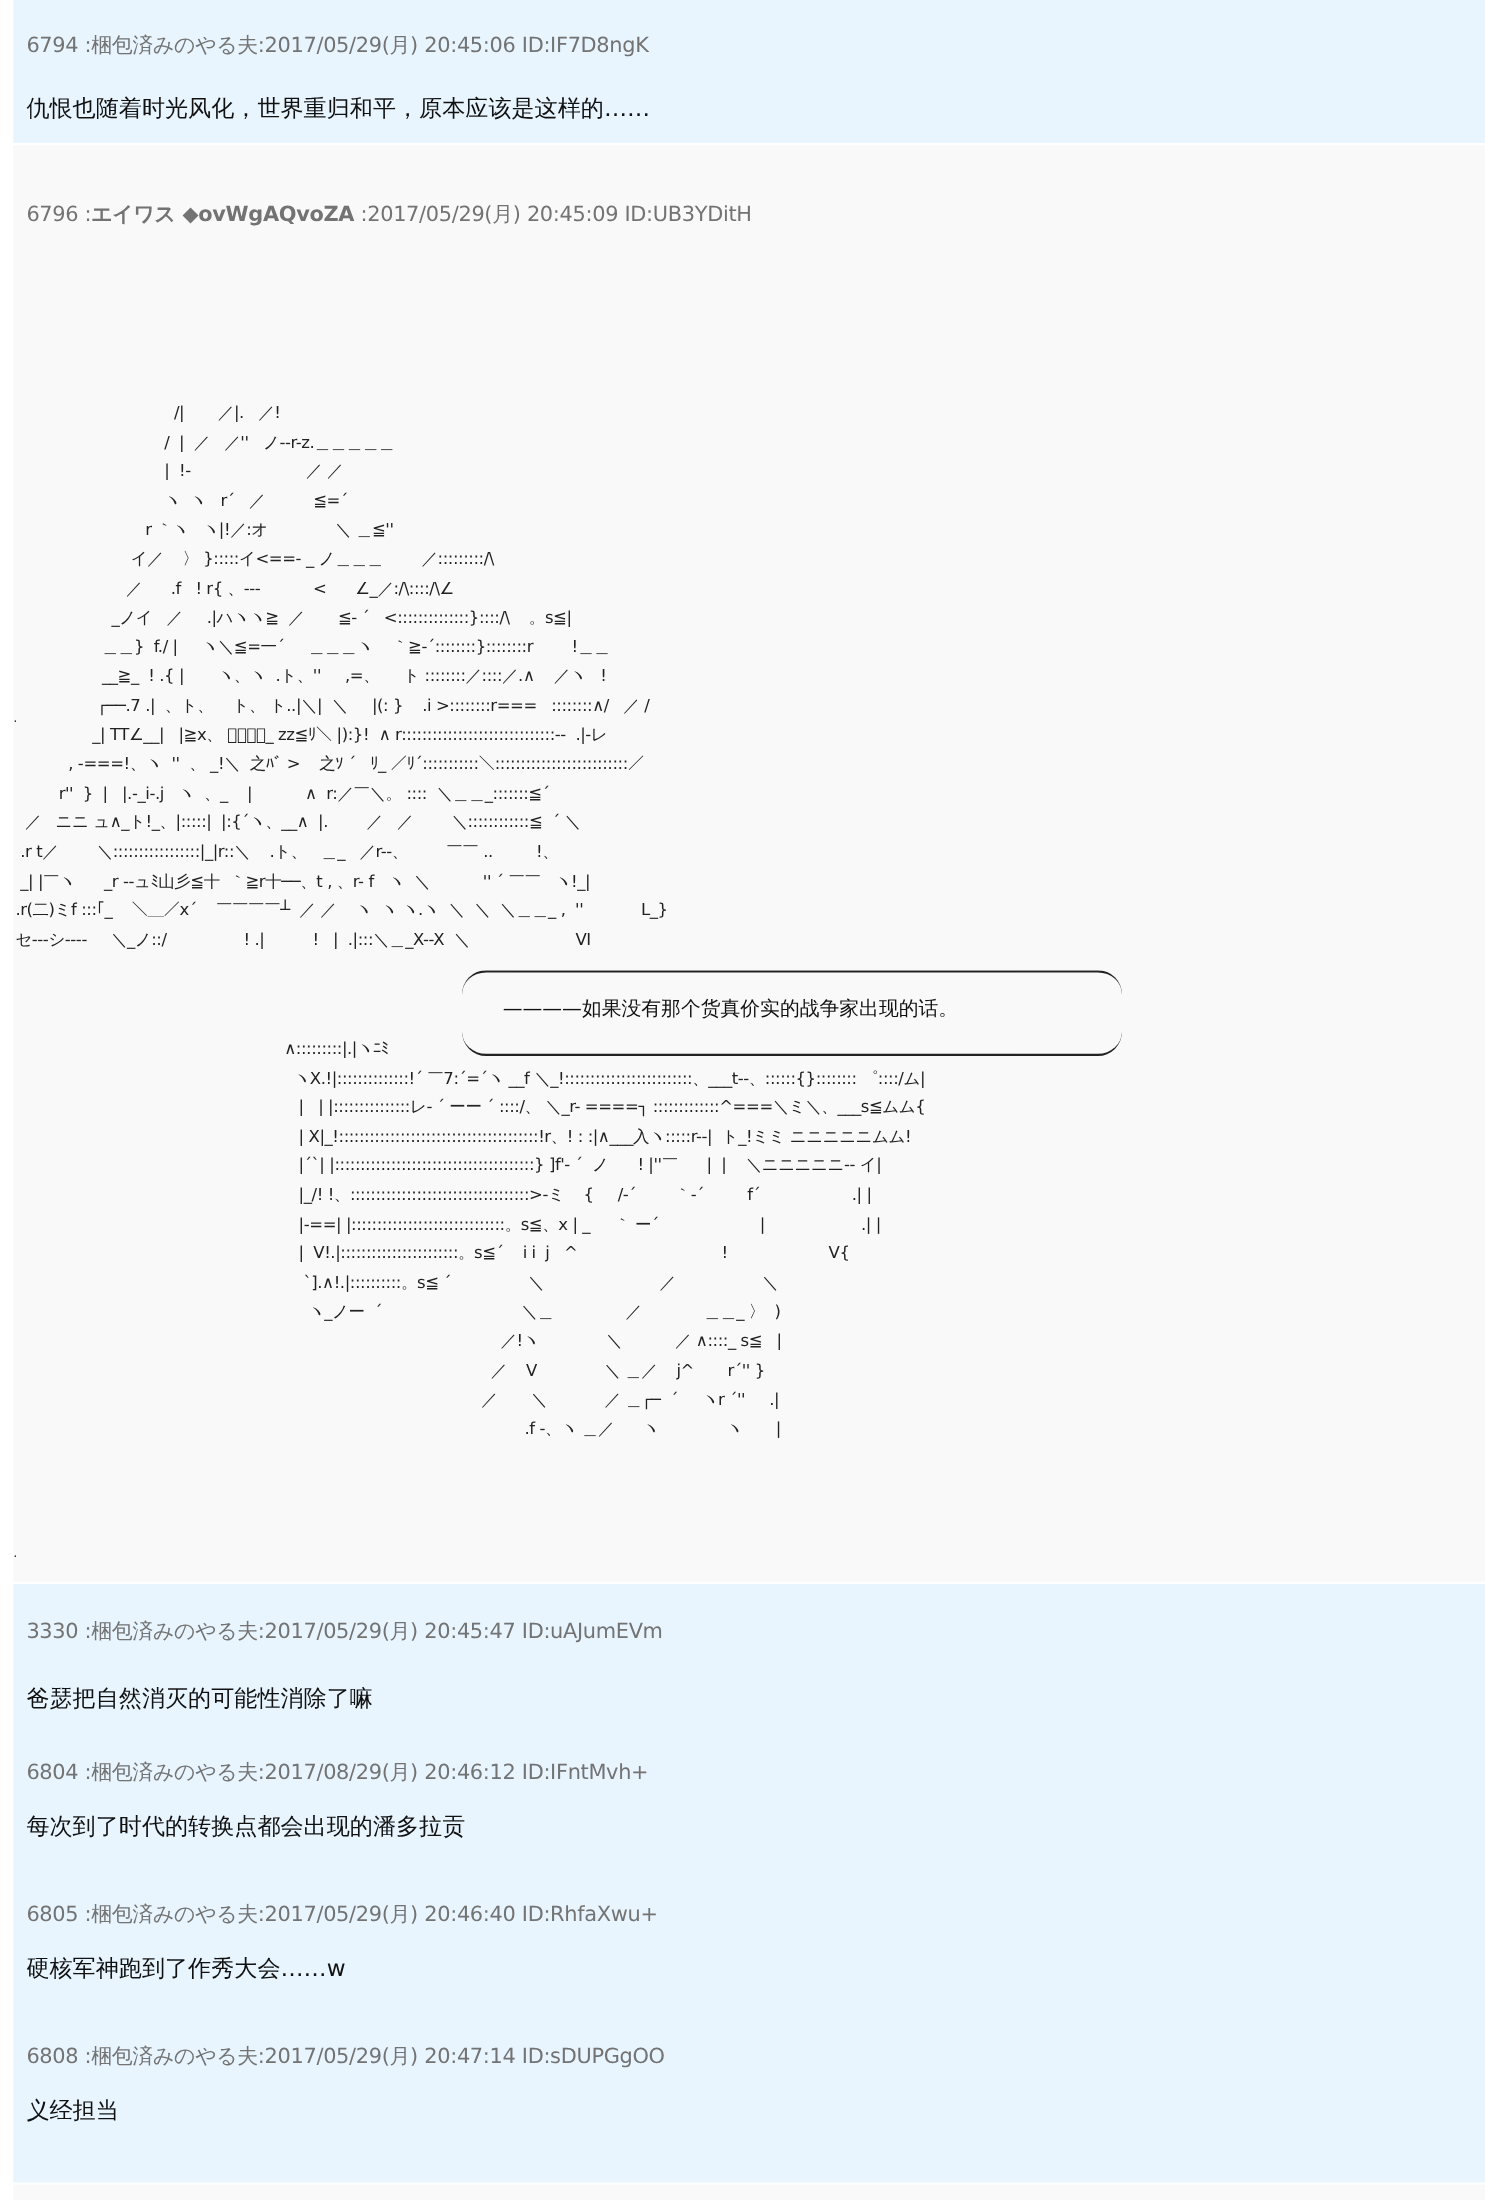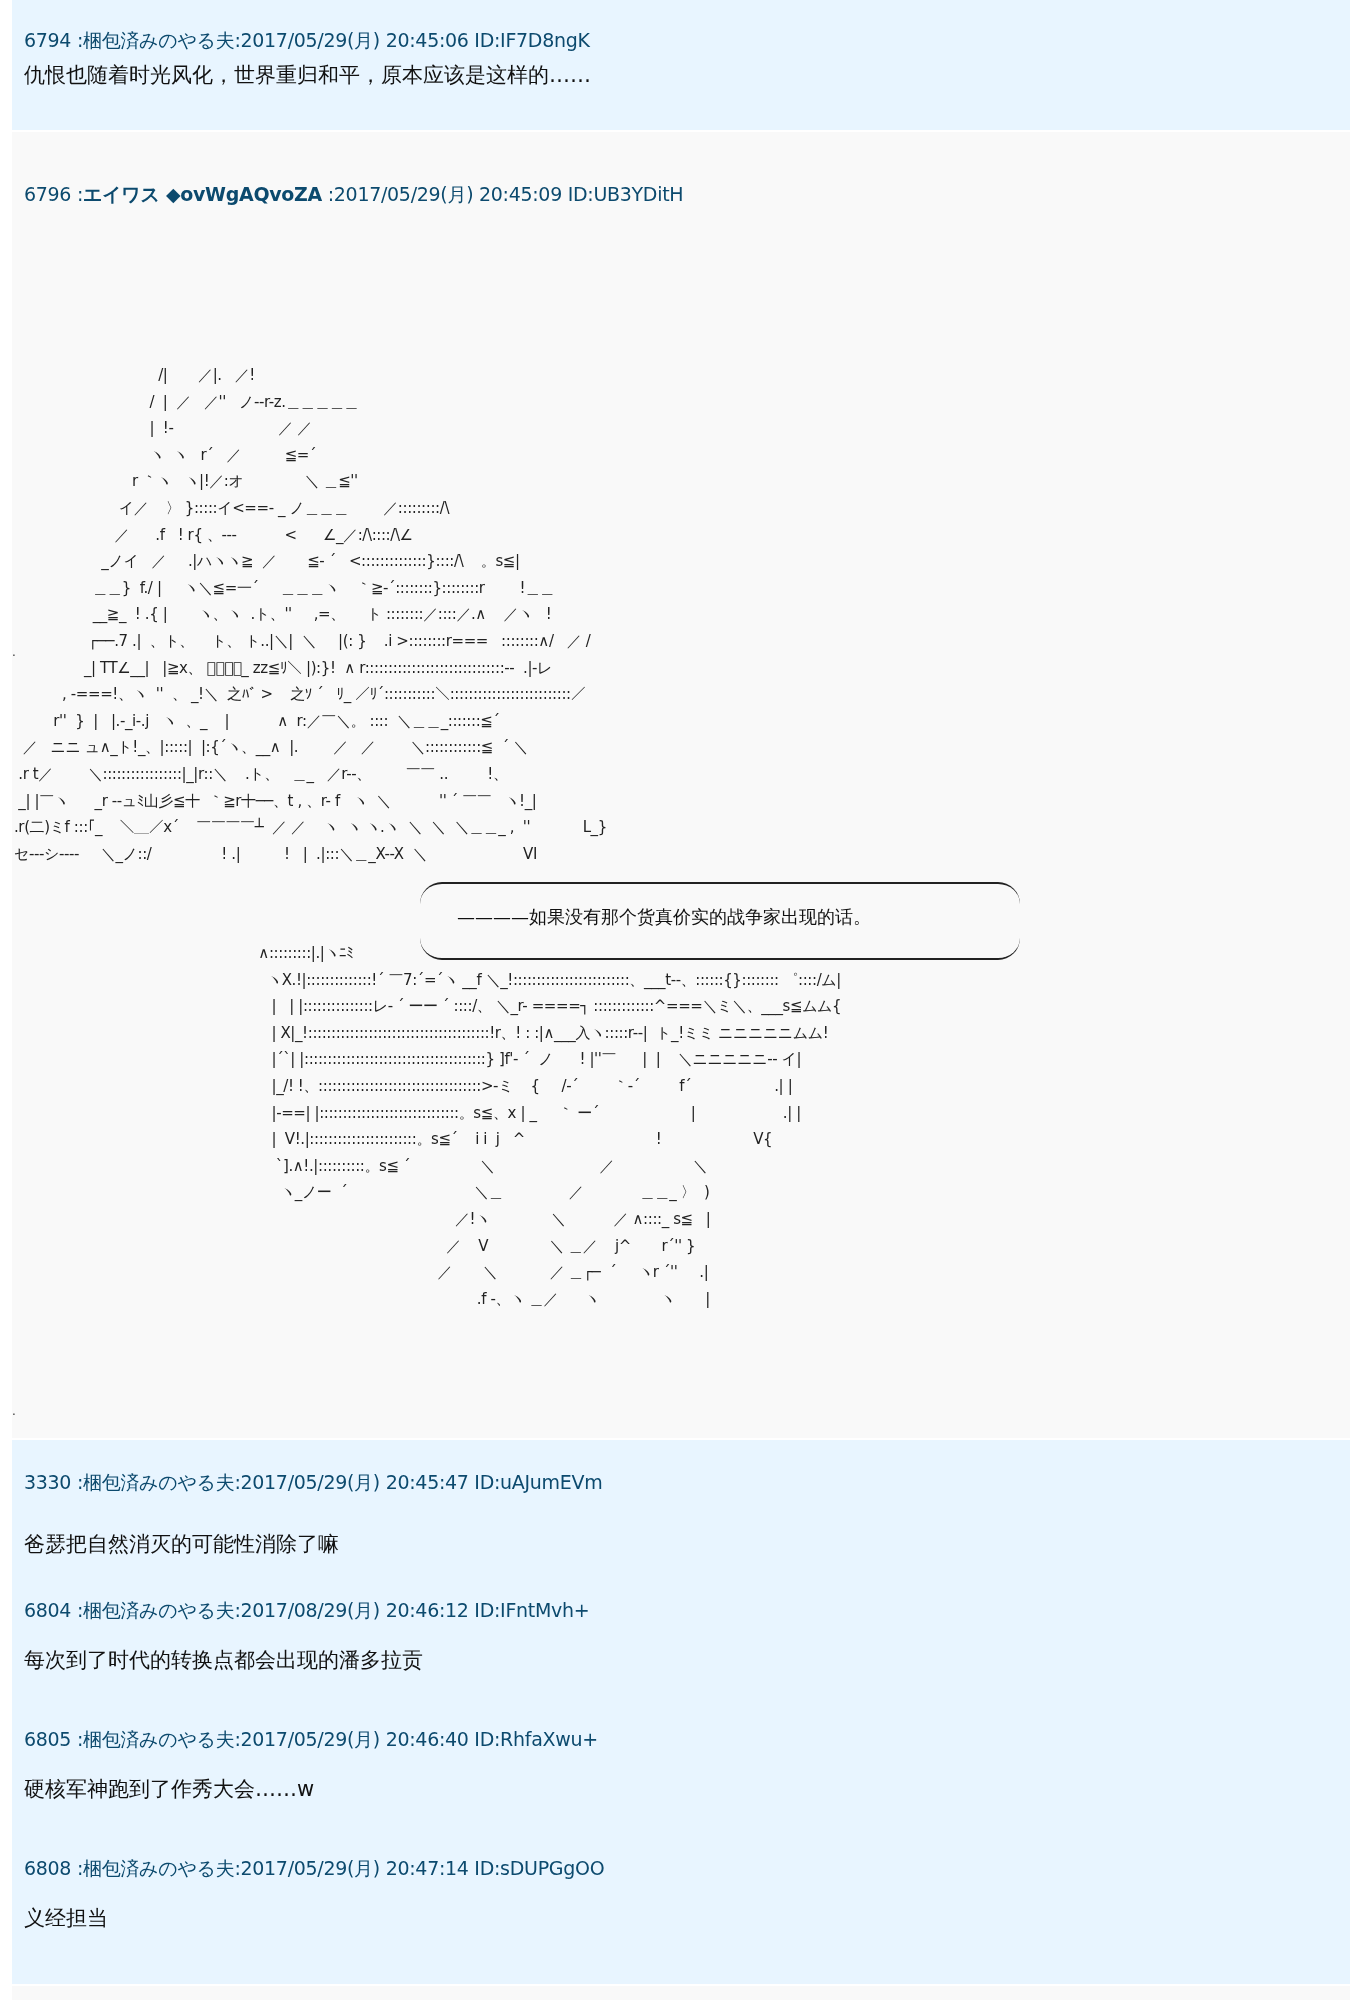--- a/index.html
+++ b/index.html
@@ -6,21 +6,21 @@
   body {
     width:1350px; height:2000px; overflow:hidden; position:relative;
     background:#ffffff;
     font-family:"DejaVu Sans", "Liberation Sans", sans-serif;
     color:#111;
   }
   .block { position:absolute; left:12px; right:0; }
   .blue { background:#e8f5ff; }
   .gray { background:#f9f9f9; }
   .hdr, .msg { position:absolute; left:12px; white-space:nowrap; }
-  .hdr { font-size:19px; letter-spacing:-0.3px; color:#0c4a6e; }
+  .hdr { font-size:19px; letter-spacing:-0.3px; color:#737373; }
   .msg { font-size:21px; color:#111; }
   .name-bold { font-weight:bold; }
   .art {
     position:absolute; font-family:"DejaVu Sans", sans-serif;
     font-size:15px; line-height:26.6px; white-space:pre; color:#222;
     letter-spacing:-0.4px;
   }
   .bubble {
     position:absolute; left:420px; top:882px; width:600px; height:74px;
     border-top:2px solid #222; border-bottom:2px solid #222;
@@ -31,21 +31,21 @@
   }
   .dot { position:absolute; font-size:12px; color:#333; }
 </style>
 </head>
 <body>
 
 <div class="block blue" style="top:0;height:130px;">
   <div class="hdr" style="top:28px;">
     <span>6794</span><span> :</span><span>梱包済みのやる夫</span><span>:</span><span>2017/05/29(月) 20:45:06</span> <span>ID:IF7D8ngK</span>
   </div>
-  <div class="msg" style="top:61px;">仇恨也随着时光风化，世界重归和平，原本应该是这样的……</div>
+  <div class="msg" style="top:84px;">仇恨也随着时光风化，世界重归和平，原本应该是这样的……</div>
 </div>
 
 <div class="block gray" style="top:132px;height:1306px;">
   <div class="hdr" style="top:50px;">
     <span>6796</span><span> :</span><span class="name-bold">エイワス ◆ovWgAQvoZA</span><span> :</span><span>2017/05/29(月) 20:45:09</span> <span>ID:UB3YDitH</span>
   </div>
   <span class="dot" style="left:0;top:513px;">.</span>
   <span class="dot" style="left:0;top:1272px;">.</span>
 </div>
 

